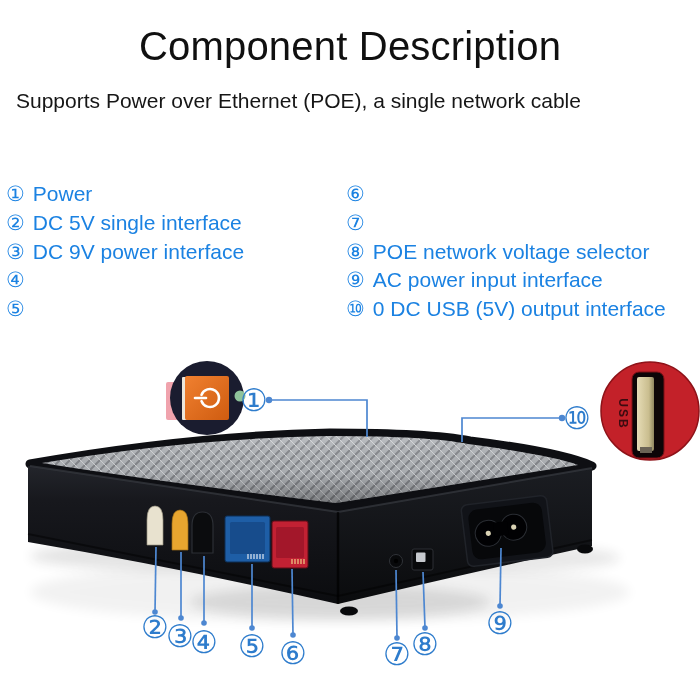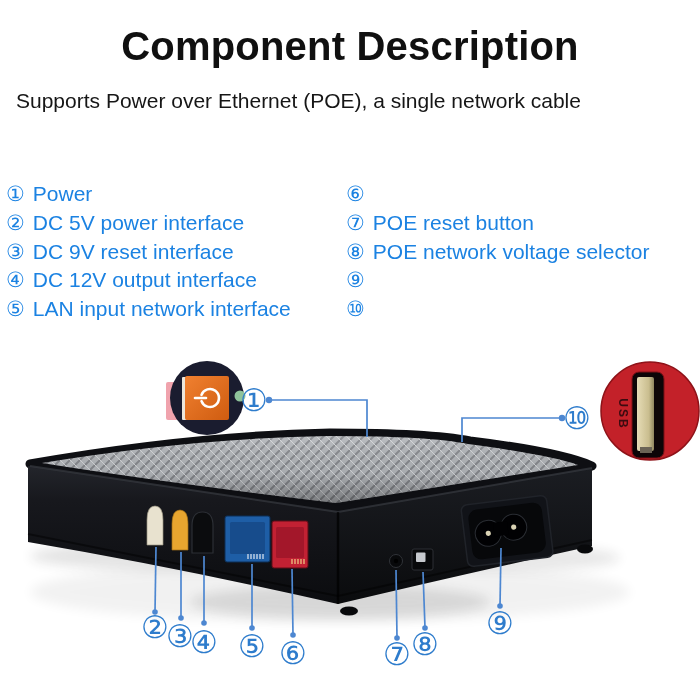--- a/index.html
+++ b/index.html
@@ -3,21 +3,21 @@
 <meta charset="utf-8">
 <style>
   html,body{margin:0;padding:0;}
   body{
     width:700px;height:700px;position:relative;overflow:hidden;
     background:#ffffff;
     font-family:"Liberation Sans",sans-serif;
   }
   .title{
     position:absolute;top:24px;left:0;width:700px;margin:0;
-    text-align:center;font-size:40px;font-weight:bold;color:#101010;
+    text-align:center;font-size:40px;font-weight:normal;color:#101010;
     letter-spacing:0.2px;
   }
   .subtitle{
     position:absolute;top:85px;left:16px;width:700px;
     font-size:21px;line-height:31px;color:#161616;
   }
   .col{position:absolute;top:180px;font-size:21px;color:#1b82e2;}
   .col-left{left:6px;}
   .col-right{left:346px;}
   .item{height:28.7px;display:flex;align-items:center;white-space:nowrap;}
@@ -42,53 +42,52 @@
   <div>Supports Power over Ethernet (POE), a single network cable</div>
 </div>
 
 <div class="col col-left">
   <div class="item">
     <span class="num">①</span>
     <span>Power</span>
   </div>
   <div class="item">
     <span class="num">②</span>
-    <span>DC 5V power interface</span>
+    <span>DC 5V single interface</span>
   </div>
   <div class="item">
     <span class="num">③</span>
-    <span>DC 9V reset interface</span>
+    <span>DC 9V power interface</span>
   </div>
   <div class="item">
     <span class="num">④</span>
-    <span>DC 12V output interface</span>
   </div>
   <div class="item">
     <span class="num">⑤</span>
-    <span>LAN input network interface</span>
   </div>
 </div>
 
 <div class="col col-right">
   <div class="item">
     <span class="num">⑥</span>
   </div>
   <div class="item">
     <span class="num">⑦</span>
-    <span>POE reset button</span>
   </div>
   <div class="item">
     <span class="num">⑧</span>
     <span>POE network voltage selector</span>
   </div>
   <div class="item">
     <span class="num">⑨</span>
+    <span>AC power input interface</span>
   </div>
   <div class="item">
     <span class="num">⑩</span>
+    <span>0 DC USB (5V) output interface</span>
   </div>
 </div>
 
 <svg class="photo-svg" width="700" height="700" viewBox="0 0 700 700">
   <defs>
     <pattern id="tex" patternUnits="userSpaceOnUse" width="10" height="10">
       <rect width="10" height="10" fill="#b2b5b9"></rect>
       <path d="M0,10 L10,0" stroke="#85878c" stroke-width="2"></path>
       <path d="M0,0 L10,10" stroke="#d2d4d7" stroke-width="1"></path>
     </pattern>

